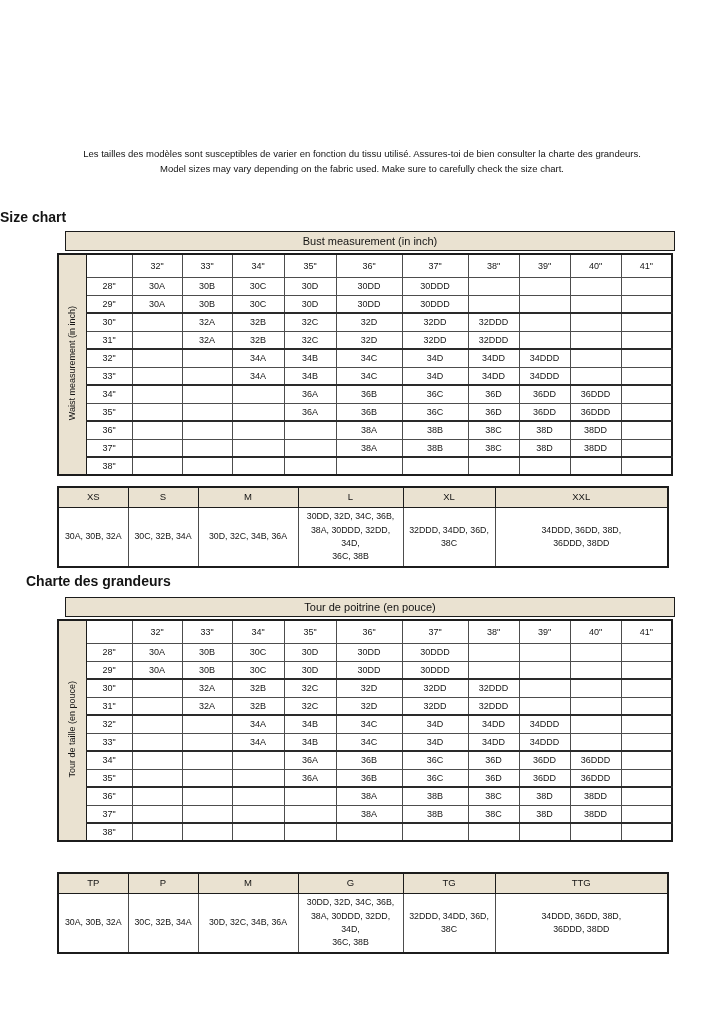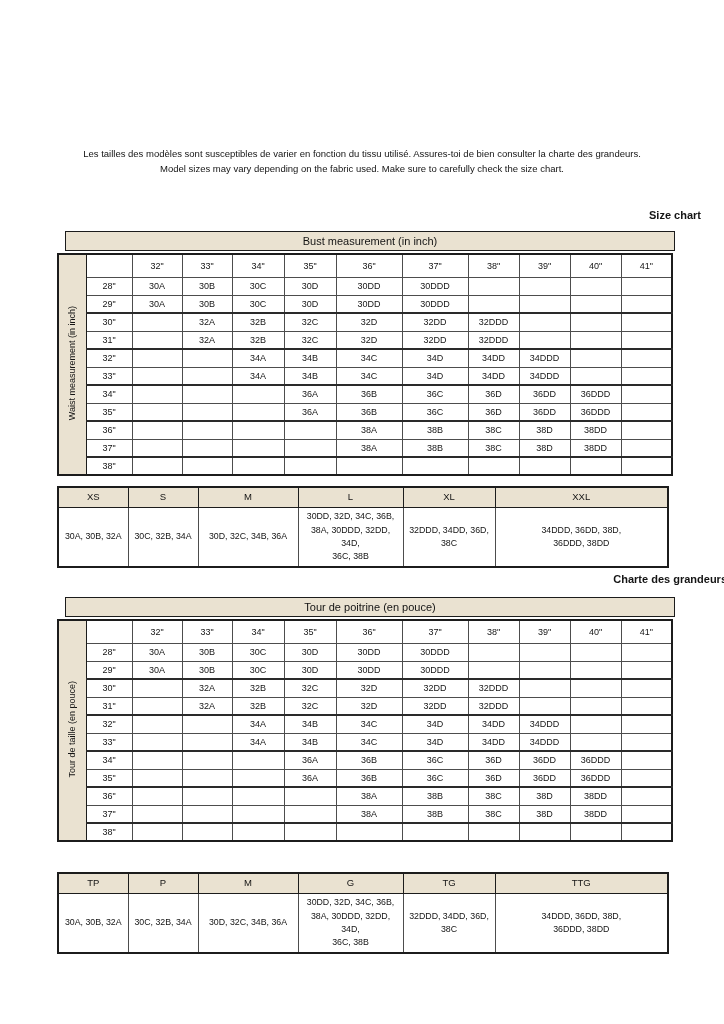--- a/index.html
+++ b/index.html
@@ -16,21 +16,21 @@
     font-family:"Liberation Sans", sans-serif;
     color:var(--text);
     overflow:hidden;
   }
   .intro{
     position:absolute;top:146px;left:40px;width:644px;
     text-align:center;font-size:9.5px;line-height:1.6;
   }
   .sec-title{
     position:absolute;left:0;width:701px;
-    text-align:right;font-size:11px;font-weight:700;
+    text-align:left;font-size:14px;font-weight:700;
   }
   .banner{
     position:absolute;left:57px;width:610px;height:20px;
     background:var(--beige);
     border:1px solid var(--border-dark);
     box-sizing:border-box;
     display:flex;align-items:center;justify-content:center;
     font-size:11px;
     margin-left:8px;
   }

